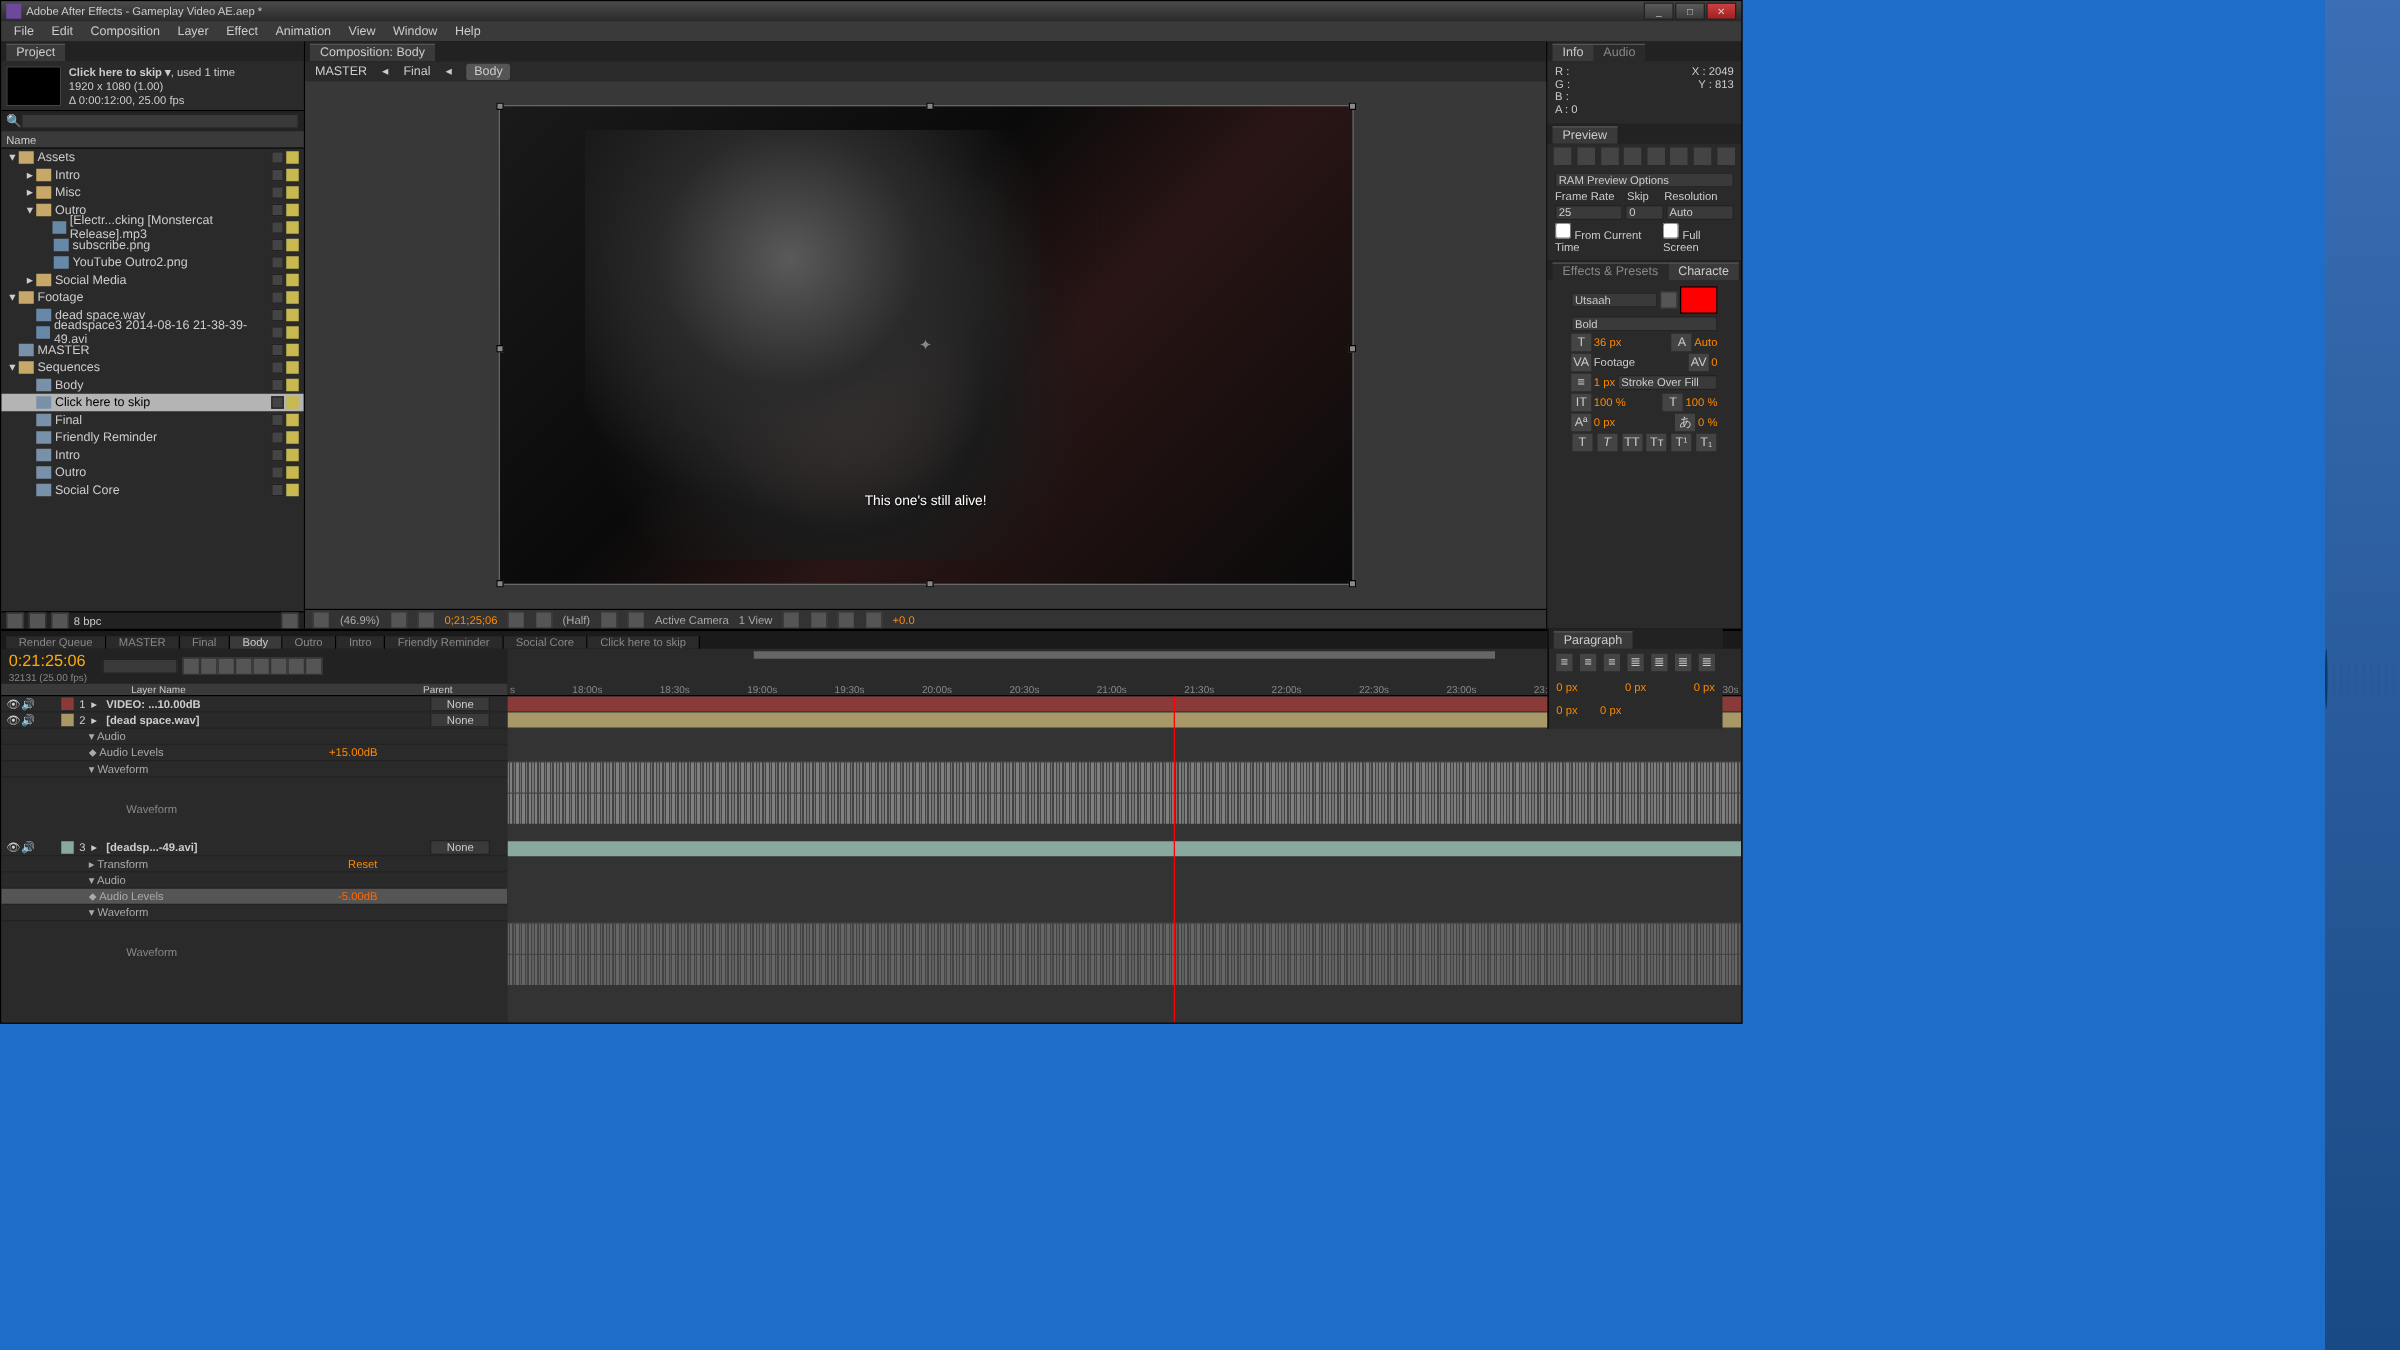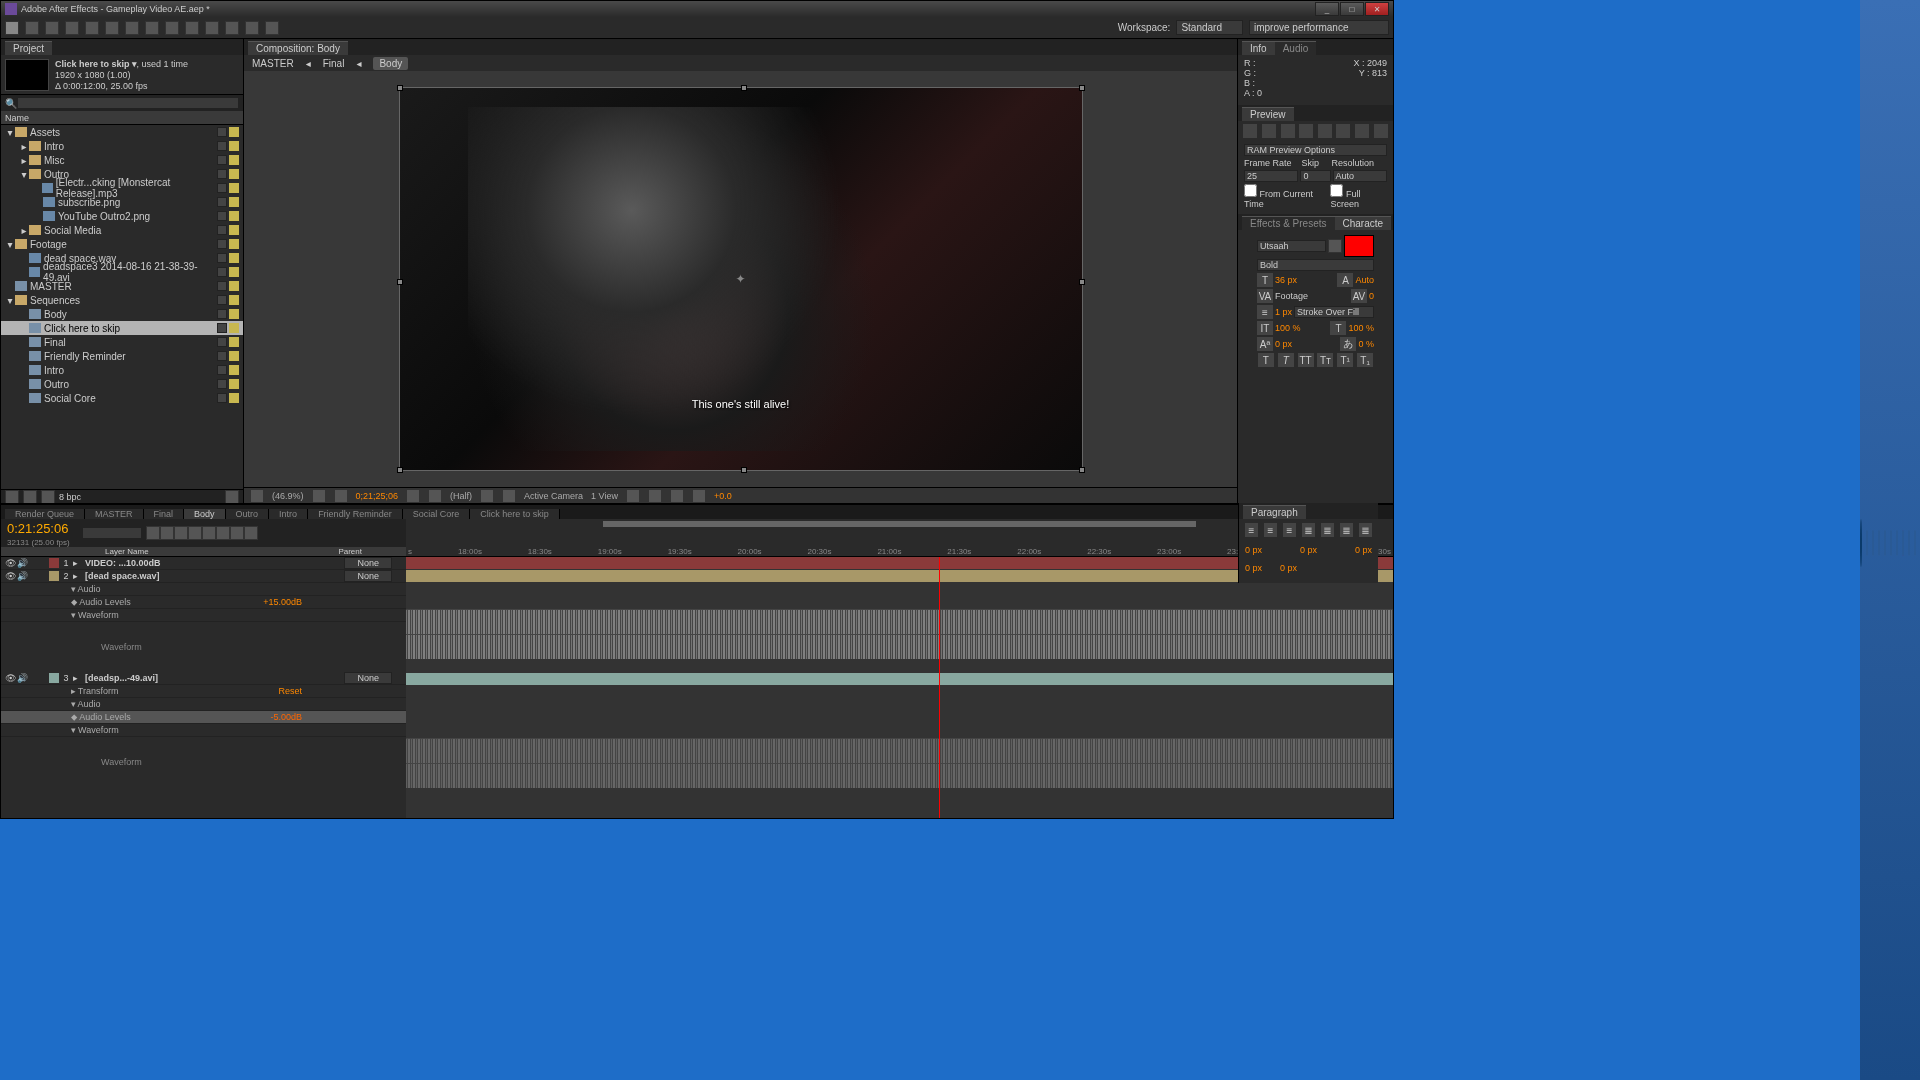--- a/index.html
+++ b/index.html
@@ -117,42 +117,32 @@
   <div class="titlebar">
     <div class="titlebar-icon"></div>
     <span>Adobe After Effects - Gameplay Video AE.aep *</span>
     <div class="win-controls">
       <div class="win-btn">_</div>
       <div class="win-btn">□</div>
       <div class="win-btn win-close">✕</div>
     </div>
   </div>
 
-
-  <div class="toolbar">
-    <div class="tool-icon active"></div>
-    <div class="tool-icon"></div>
-    <div class="tool-icon"></div>
-    <div class="tool-icon"></div>
-    <div class="tool-icon"></div>
-    <div class="tool-icon"></div>
-    <div class="tool-icon"></div>
-    <div class="tool-icon"></div>
-    <div class="tool-icon"></div>
-    <div class="tool-icon"></div>
-    <div class="tool-icon"></div>
-    <div class="tool-icon"></div>
-    <div class="tool-icon"></div>
-    <div class="tool-icon"></div>
-    <div class="toolbar-right">
-      <span class="workspace-label">Workspace:</span>
-      <div class="workspace-dd">Standard</div>
-      <input class="search-box" value="improve performance" style="">
-    </div>
-  </div>
+  <div class="menubar" id="menubar">
+        <span class="menu-item">File</span>
+        <span class="menu-item">Edit</span>
+        <span class="menu-item">Composition</span>
+        <span class="menu-item">Layer</span>
+        <span class="menu-item">Effect</span>
+        <span class="menu-item">Animation</span>
+        <span class="menu-item">View</span>
+        <span class="menu-item">Window</span>
+        <span class="menu-item">Help</span>
+      </div>
+
 
   <div class="main-area">
 
     <div class="left-panel">
       <div class="panel-tab-bar">
         <div class="panel-tab">Project</div>
       </div>
       <div class="project-header">
         <div class="thumb"></div>
         <div class="proj-info">

